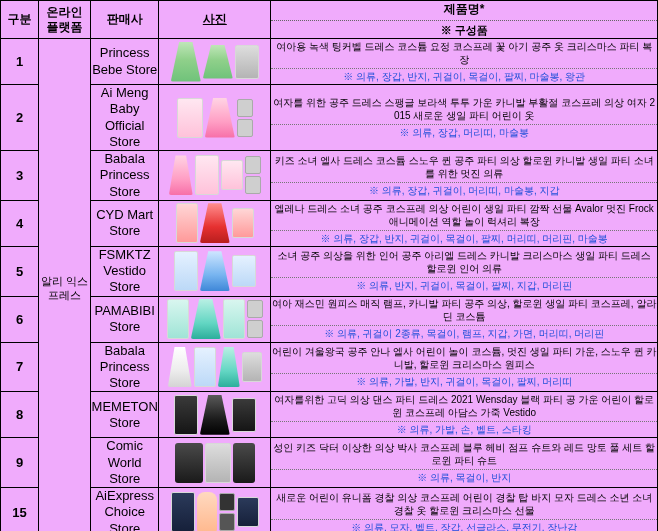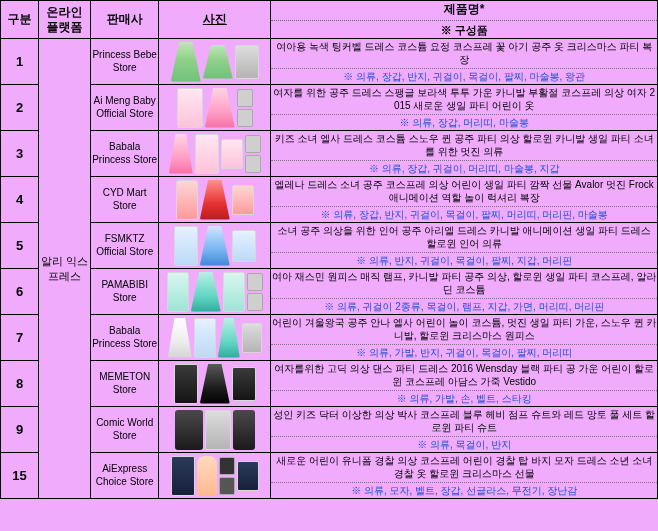--- a/index.html
+++ b/index.html
@@ -44,21 +44,21 @@
   td.no-cell {
     font-size: 13px;
     font-weight: bold;
   }
   td.plat-cell {
     font-size: 11px;
     line-height: 1.3;
     color: #000;
   }
   td.seller-cell {
-    font-size: 10px;
+    font-size: 13px;
     line-height: 1.25;
     color: #000;
     padding: 2px 1px;
     word-break: break-word;
   }
   td.photo-cell {
     padding: 2px 0;
     height: 46px;
   }
   td.name-cell {
@@ -226,30 +226,30 @@
               <div class="ph sq redbg" style="width:22px;height:30px"></div>
             </div>
           </td>
           <td class="name-cell">
             <div class="prod-title">엘레나 드레스 소녀 공주 코스프레 의상 어린이 생일 파티 깜짝 선물 Avalor 멋진 Frock 애니메이션 역할 놀이 럭셔리 복장</div>
             <div class="prod-comp">※ 의류, 장갑, 반지, 귀걸이, 목걸이, 팔찌, 머리띠, 머리핀, 마술봉</div>
           </td>
         </tr>
         <tr>
           <td class="no-cell">5</td>
-          <td class="seller-cell">FSMKTZ Official Store</td>
+          <td class="seller-cell">FSMKTZ Vestido Store</td>
           <td class="photo-cell">
             <div class="photo-wrap">
               <div class="ph sq bluebg" style="width:24px"></div>
               <div class="ph dress blue"></div>
               <div class="ph sq bluebg" style="width:24px;height:32px"></div>
             </div>
           </td>
           <td class="name-cell">
-            <div class="prod-title">소녀 공주 의상을 위한 인어 공주 아리엘 드레스 카니발 애니메이션 생일 파티 드레스 할로윈 인어 의류</div>
+            <div class="prod-title">소녀 공주 의상을 위한 인어 공주 아리엘 드레스 카니발 크리스마스 생일 파티 드레스 할로윈 인어 의류</div>
             <div class="prod-comp">※ 의류, 반지, 귀걸이, 목걸이, 팔찌, 지갑, 머리핀</div>
           </td>
         </tr>
         <tr>
           <td class="no-cell">6</td>
           <td class="seller-cell">PAMABIBI Store</td>
           <td class="photo-cell">
             <div class="photo-wrap">
               <div class="ph sq tealbg" style="width:22px"></div>
               <div class="ph dress aqua"></div>
@@ -285,21 +285,21 @@
           <td class="no-cell">8</td>
           <td class="seller-cell">MEMETON Store</td>
           <td class="photo-cell">
             <div class="photo-wrap">
               <div class="ph sq darkbg" style="width:24px"></div>
               <div class="ph dress black"></div>
               <div class="ph sq darkbg" style="width:24px;height:34px"></div>
             </div>
           </td>
           <td class="name-cell">
-            <div class="prod-title">여자를위한 고딕 의상 댄스 파티 드레스 2016 Wensday 블랙 파티 공 가운 어린이 할로윈 코스프레 아담스 가죽 Vestido</div>
+            <div class="prod-title">여자를위한 고딕 의상 댄스 파티 드레스 2021 Wensday 블랙 파티 공 가운 어린이 할로윈 코스프레 아담스 가죽 Vestido</div>
             <div class="prod-comp">※ 의류, 가발, 손, 벨트, 스타킹</div>
           </td>
         </tr>
         <tr>
           <td class="no-cell">9</td>
           <td class="seller-cell">Comic World Store</td>
           <td class="photo-cell">
             <div class="photo-wrap">
               <div class="ph suit"></div>
               <div class="ph sq greybg" style="width:26px"></div>

